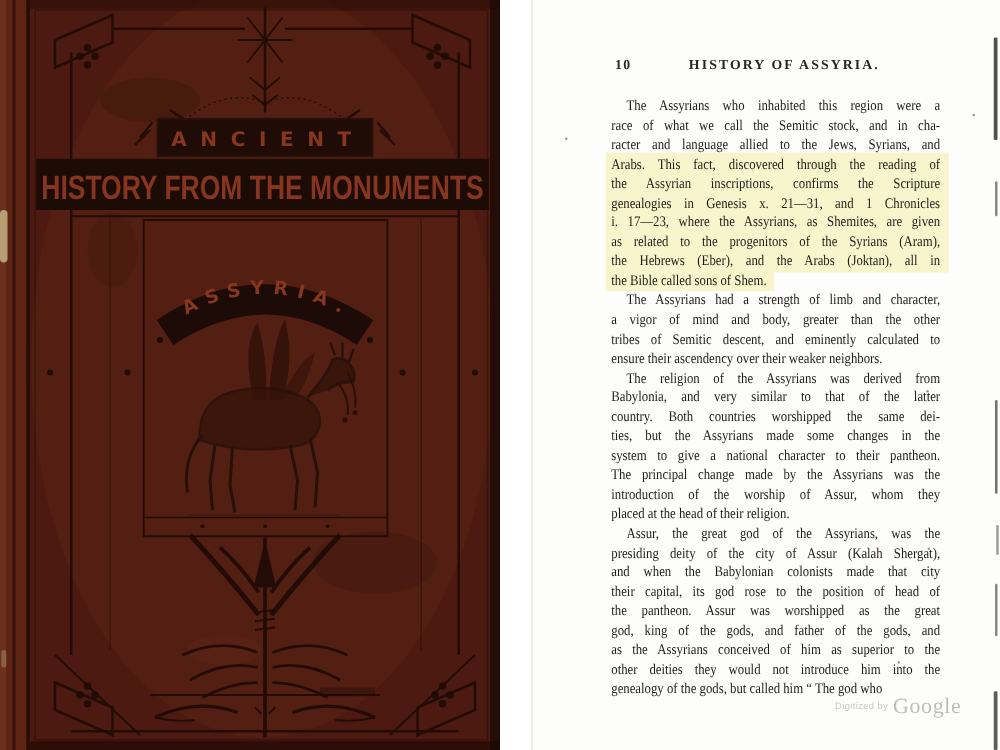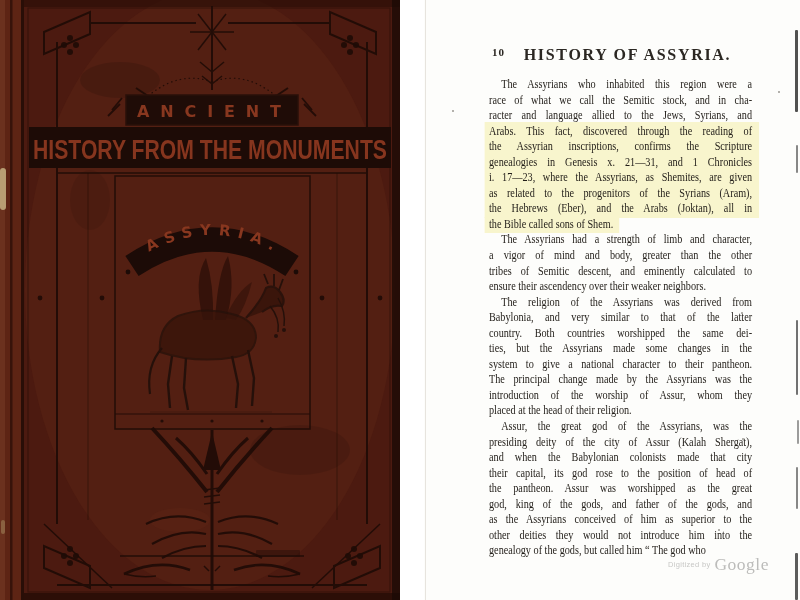--- a/index.html
+++ b/index.html
@@ -4,21 +4,21 @@
 <style>
   html,body{margin:0;padding:0;background:#ffffff;}
   .root{position:relative;width:800px;height:600px;overflow:hidden;background:#ffffff;
         font-family:"Liberation Serif","DejaVu Serif",serif;}
   .cover{position:absolute;left:0;top:0;}
   .page{position:absolute;left:400px;top:0;width:400px;height:600px;background:#fdfdfb;margin-left:24px;}
   .page-edge{position:absolute;left:1px;top:0;width:1px;height:600px;background:#e7e4de;}
   .pagenum{position:absolute;left:68px;top:46px;font-size:11px;font-weight:bold;
            letter-spacing:1px;color:#2b2722;}
   .runhead{position:absolute;left:72px;top:46px;width:263px;text-align:center;
-           font-size:16px;font-weight:bold;letter-spacing:1.7px;color:#2b2722;white-space:nowrap;}
+           font-size:11px;font-weight:bold;letter-spacing:1.7px;color:#2b2722;white-space:nowrap;}
   .text-column{position:absolute;left:65px;top:77px;width:301px;transform:scaleX(.874);
                transform-origin:0 0;color:#211d18;}
   .line{height:15.55px;line-height:15.55px;font-size:11.7px;text-align:justify;
         text-align-last:justify;white-space:normal;overflow:visible;}
   .line.indent{padding-left:14px;}
   .line.end{text-align-last:left;}
   .hl{background:#f8f5cd;margin:-2px -8px -1px -5px;padding:2px 8px 1px 5px;}
   .hl-inline{background:#f8f5cd;margin-left:-5px;padding:1px 7px 2px 5px;}
   .watermark{position:absolute;right:55px;top:554px;white-space:nowrap;text-align:center;}
   .wm-pre{font-family:"Liberation Sans","DejaVu Sans",sans-serif;font-size:7.5px;color:#c7c7c5;

